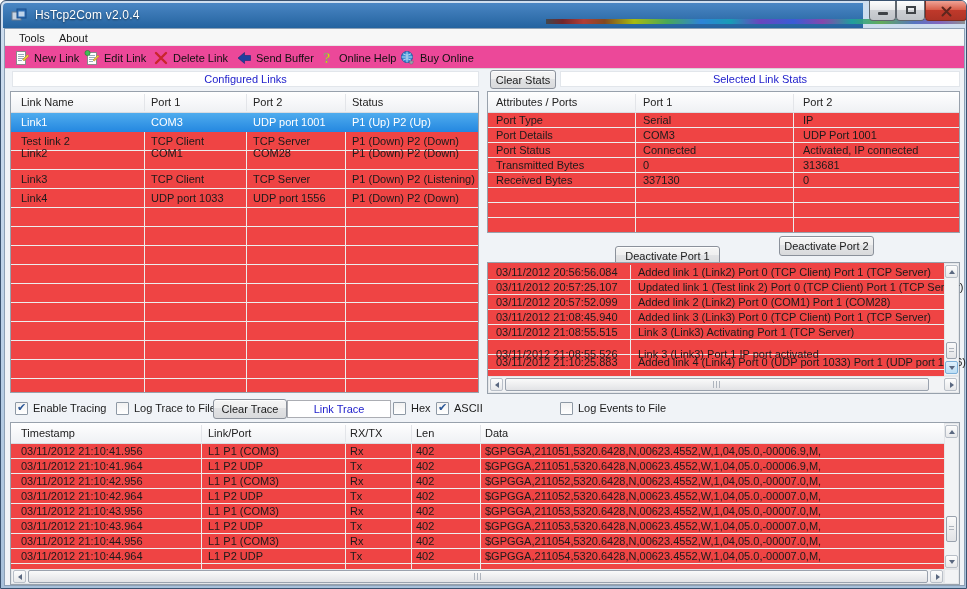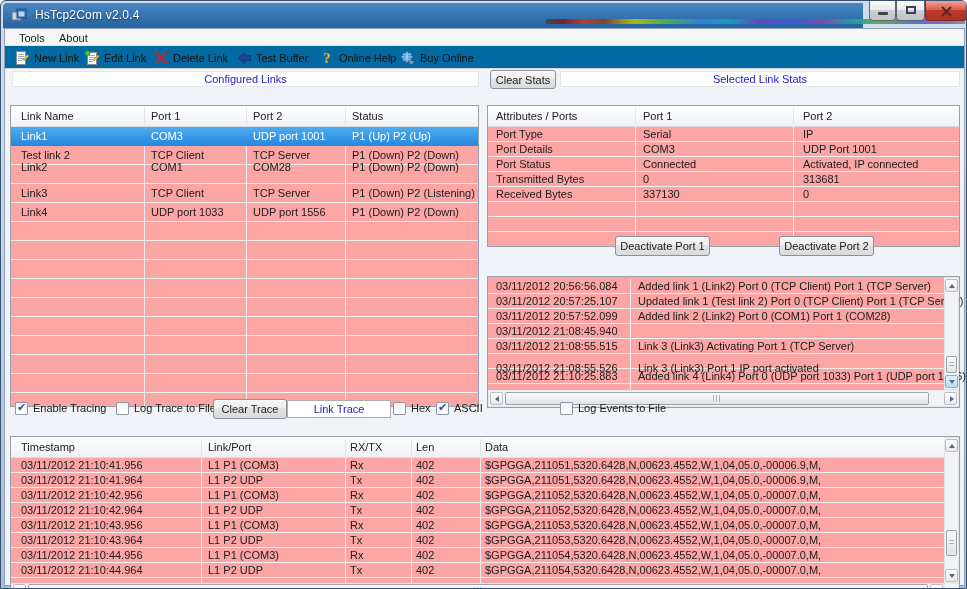--- a/index.html
+++ b/index.html
@@ -29,33 +29,33 @@
   .glyph-max { position:absolute; left:9px; top:5px; width:10px; height:8px; border:2px solid #3F4347; background:transparent; }
   .glyph-close { position:absolute; left:14px; top:3px; width:13px; height:13px; }
 
   
   .client { position:absolute; left:3px; top:27px; width:961px; height:558px;
     background:#F1F3F6; border:1px solid #8DA0B5; }
   .menubar { position:absolute; left:0; top:0; width:959px; height:17px;
     background:#F7F7F7; border-bottom:1px solid #E6E6E6; font-size:11px; color:#1a1a1a; }
   .menu-item { position:absolute; top:2px; padding:1px 4px; }
   .toolbar { position:absolute; left:0; top:17px; width:959px; height:23px;
-    background:#0369a1; border-bottom:1px solid #D6D6D6; }
+    background:#ec4899; border-bottom:1px solid #D6D6D6; }
   .tbtn { position:absolute; top:2px; height:19px; display:flex; align-items:center; gap:4px;
     padding:0 3px; font-size:11px; color:#111; }
   .ticon { width:16px; height:16px; display:inline-block; }
 
   .content { position:absolute; left:0; top:40px; width:959px; height:516px; background:#F0F3F7; }
 
   
   .strip { position:absolute; background:#fff; border:1px solid #E2E6EB; text-align:center;
     font-size:11px; color:var(--accent-text,#2222CC); line-height:14px; }
 
   
-  .lv { position:absolute; background:#fca5a5; border:1px solid #98A1AC; font-size:11px; color:#1b1b1b;margin-top:14px; }
+  .lv { position:absolute; background:#ef4444; border:1px solid #98A1AC; font-size:11px; color:#1b1b1b; }
   .lvhdr { position:absolute; left:0; right:0; top:0; height:21px;
     background:linear-gradient(#FFFFFF,#F6F7F9 55%,#EFF1F4); border-bottom:1px solid #D9DCE1; }
   .lvhdr span { position:absolute; top:4px; white-space:nowrap; color:#222; }
   .hsep { position:absolute; top:2px; height:17px; width:1px; background:#E3E5E9; }
   .vline { position:absolute; width:1px; background:#ECECEC; }
   .grid { position:absolute; }
   .grid.r19 { background:repeating-linear-gradient(to bottom, transparent 0 18px, #EDEDED 18px 19px); }
   .grid.r15 { background:repeating-linear-gradient(to bottom, transparent 0 14px, #EDEDED 14px 15px); }
   .lvrow { position:absolute; left:0; }
   .lvrow span { position:absolute; top:2px; white-space:nowrap; }
@@ -158,21 +158,21 @@
             </svg>
         </span>
         <span>Delete Link</span>
       </div>
       <div class="tbtn" style="left:228px">
         <span class="ticon">
           <svg width="16" height="16" viewBox="0 0 16 16">
               <path d="M14.5 5.5 v5 H8.5 v3 L2 8 L8.5 2.5 v3 z" fill="#1F3F9E" stroke="#152C72" stroke-width=".6"></path>
             </svg>
         </span>
-        <span>Test Buffer</span>
+        <span>Send Buffer</span>
       </div>
       <div class="tbtn" style="left:311px">
         <span class="ticon">
           <svg width="16" height="16" viewBox="0 0 16 16">
               <text x="8" y="13" text-anchor="middle" font-size="15" font-weight="bold" fill="#F2C200" stroke="#8D8D8D" stroke-width="0.6" font-family="Liberation Serif, serif">?</text>
             </svg>
         </span>
         <span>Online Help</span>
       </div>
       <div class="tbtn" style="left:392px">
@@ -273,41 +273,42 @@
           <span style="left:155px">0</span>
           <span style="left:315px">313681</span>
         </div>
         <div class="lvrow h15" style="top:81px; width:471px">
           <span style="left:8px">Received Bytes</span>
           <span style="left:155px">337130</span>
           <span style="left:315px">0</span>
         </div>
       </div>
 
-      <button class="btn7" style="left:610px; top:167px; width:95px; height:20px">Deactivate Port 1</button>
+      <button class="btn7" style="left:610px; top:177px; width:105px; height:20px">Deactivate Port 1</button>
       <button class="btn7" style="left:774px; top:167px; width:95px; height:20px">Deactivate Port 2</button>
 
       <div class="lv" style="left:482px; top:193px; width:473px; height:132px">
         <div class="grid r15" style="left:0; right:15px; top:2px; bottom:19px"></div>
         <i class="vline" style="left:142px; top:2px; height:111px"></i>
 
         <div class="lvrow h15" style="top:2px; width:455px">
           <span style="left:8px">03/11/2012 20:56:56.084</span>
           <span style="left:150px">Added link 1 (Link2) Port 0 (TCP Client) Port 1 (TCP Server)</span>
         </div>
         <div class="lvrow h15" style="top:17px; width:455px">
           <span style="left:8px">03/11/2012 20:57:25.107</span>
           <span style="left:150px">Updated link 1 (Test link 2) Port 0 (TCP Client) Port 1 (TCP Server)</span>
         </div>
         <div class="lvrow h15" style="top:32px; width:455px">
           <span style="left:8px">03/11/2012 20:57:52.099</span>
           <span style="left:150px">Added link 2 (Link2) Port 0 (COM1) Port 1 (COM28)</span>
         </div>
         <div class="lvrow h15" style="top:47px; width:455px">
           <span style="left:8px">03/11/2012 21:08:45.940</span>
+          <span style="left:150px">Added link 3 (Link3) Port 0 (TCP Client) Port 1 (TCP Server)</span>
         </div>
         <div class="lvrow h15" style="top:62px; width:455px">
           <span style="left:8px">03/11/2012 21:08:55.515</span>
           <span style="left:150px">Link 3 (Link3) Activating Port 1 (TCP Server)</span>
         </div>
         <div class="lvrow h15" style="top:84px; width:408px">
           <span style="left:8px">03/11/2012 21:08:55.526</span>
           <span style="left:150px">Link 3 (Link3) Port 1 IP port activated</span>
         </div>
         <div class="lvrow h15" style="top:92px; width:455px">

